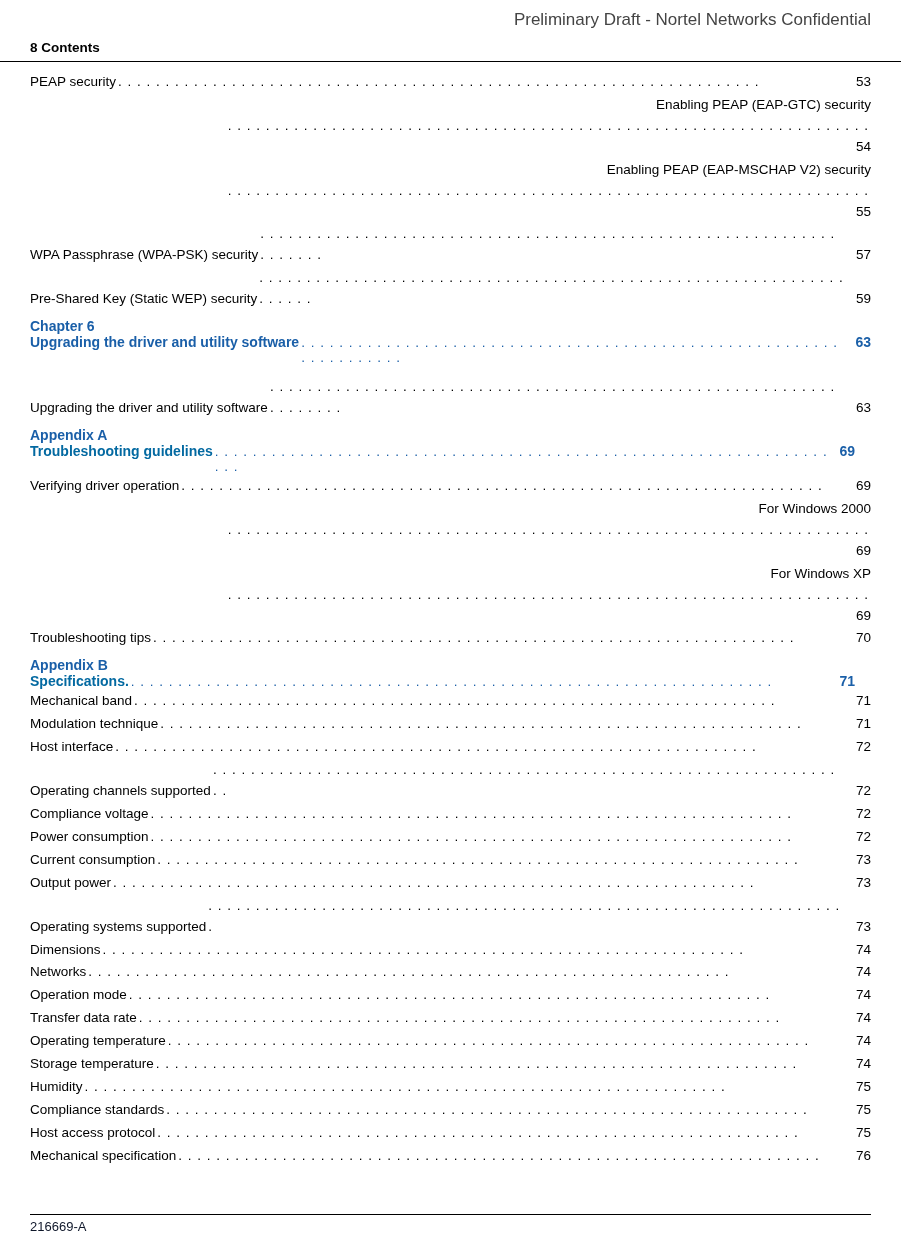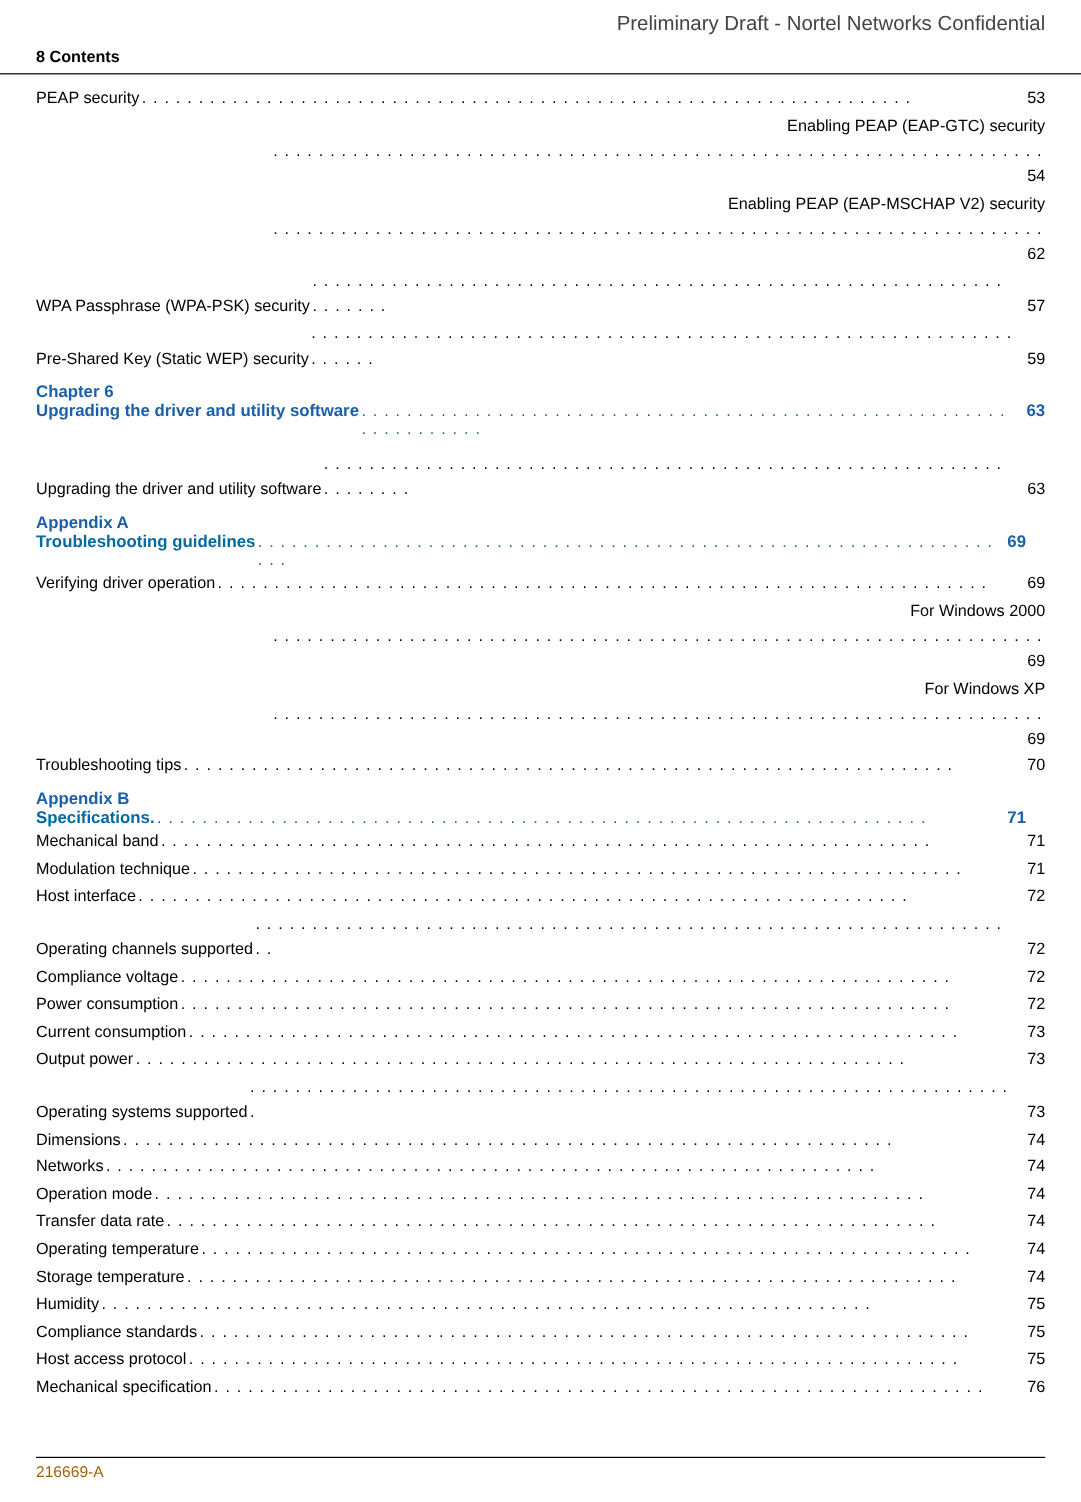--- a/index.html
+++ b/index.html
@@ -131,21 +131,21 @@
       flex-shrink: 0;
       min-width: 25px;
       text-align: right;
     }
 
     .footer {
       position: absolute;
       bottom: 18px;
       left: 30px;
       font-size: 13px;
-      color: #a16207;
+      color: #0f172a;
       border-top: 1.5px solid #000;
       width: calc(100% - 60px);
       padding-top: 4px;
     }
   </style>
 </head>
 <body>
 
 <div class="page">
   <div class="header">
@@ -159,21 +159,21 @@
         <span class="page-num">53</span>
       </div>
       <div class="toc-entry indented-1">
         <span class="label">Enabling PEAP (EAP-GTC) security</span>
         <span class="dots"> . . . . . . . . . . . . . . . . . . . . . . . . . . . . . . . . . . . . . . . . . . . . . . . . . . . . . . . . . . . . . . . . . . . .</span>
         <span class="page-num">54</span>
       </div>
       <div class="toc-entry indented-1">
         <span class="label">Enabling PEAP (EAP-MSCHAP V2) security</span>
         <span class="dots"> . . . . . . . . . . . . . . . . . . . . . . . . . . . . . . . . . . . . . . . . . . . . . . . . . . . . . . . . . . . . . . . . . . . .</span>
-        <span class="page-num">62</span>
+        <span class="page-num">55</span>
       </div>
       <div class="toc-entry">
         <span class="label">WPA Passphrase (WPA-PSK) security</span>
         <span class="dots"> . . . . . . . . . . . . . . . . . . . . . . . . . . . . . . . . . . . . . . . . . . . . . . . . . . . . . . . . . . . . . . . . . . . .</span>
         <span class="page-num">57</span>
       </div>
       <div class="toc-entry">
         <span class="label">Pre-Shared Key (Static WEP) security</span>
         <span class="dots"> . . . . . . . . . . . . . . . . . . . . . . . . . . . . . . . . . . . . . . . . . . . . . . . . . . . . . . . . . . . . . . . . . . . .</span>
         <span class="page-num">59</span>

